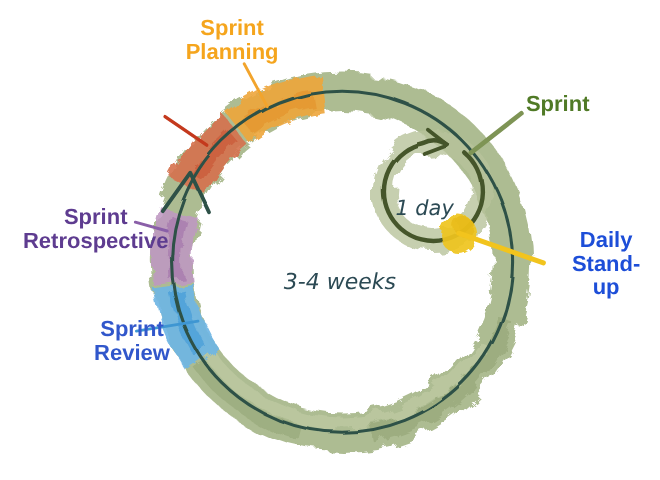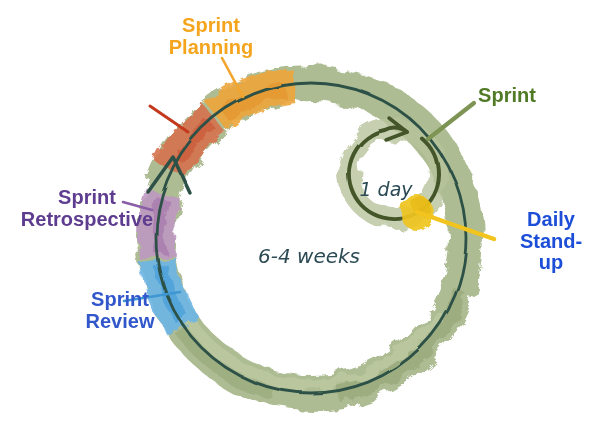--- a/index.html
+++ b/index.html
@@ -93,15 +93,15 @@
 
   <div class="lbl" id="lbl-planning">Sprint
 Planning</div>
   <div class="lbl" id="lbl-retro">Sprint
 Retrospective</div>
   <div class="lbl" id="lbl-review">Sprint
 Review</div>
   <div class="lbl" id="lbl-sprint">Sprint</div>
   <div class="lbl" id="lbl-standup">Daily
 Stand-up</div>
-  <div class="duration" id="lbl-weeks">6-4 weeks</div>
+  <div class="duration" id="lbl-weeks">3-4 weeks</div>
   <div class="duration" id="lbl-day">1 day</div>
 </div>
 
 </body></html>

